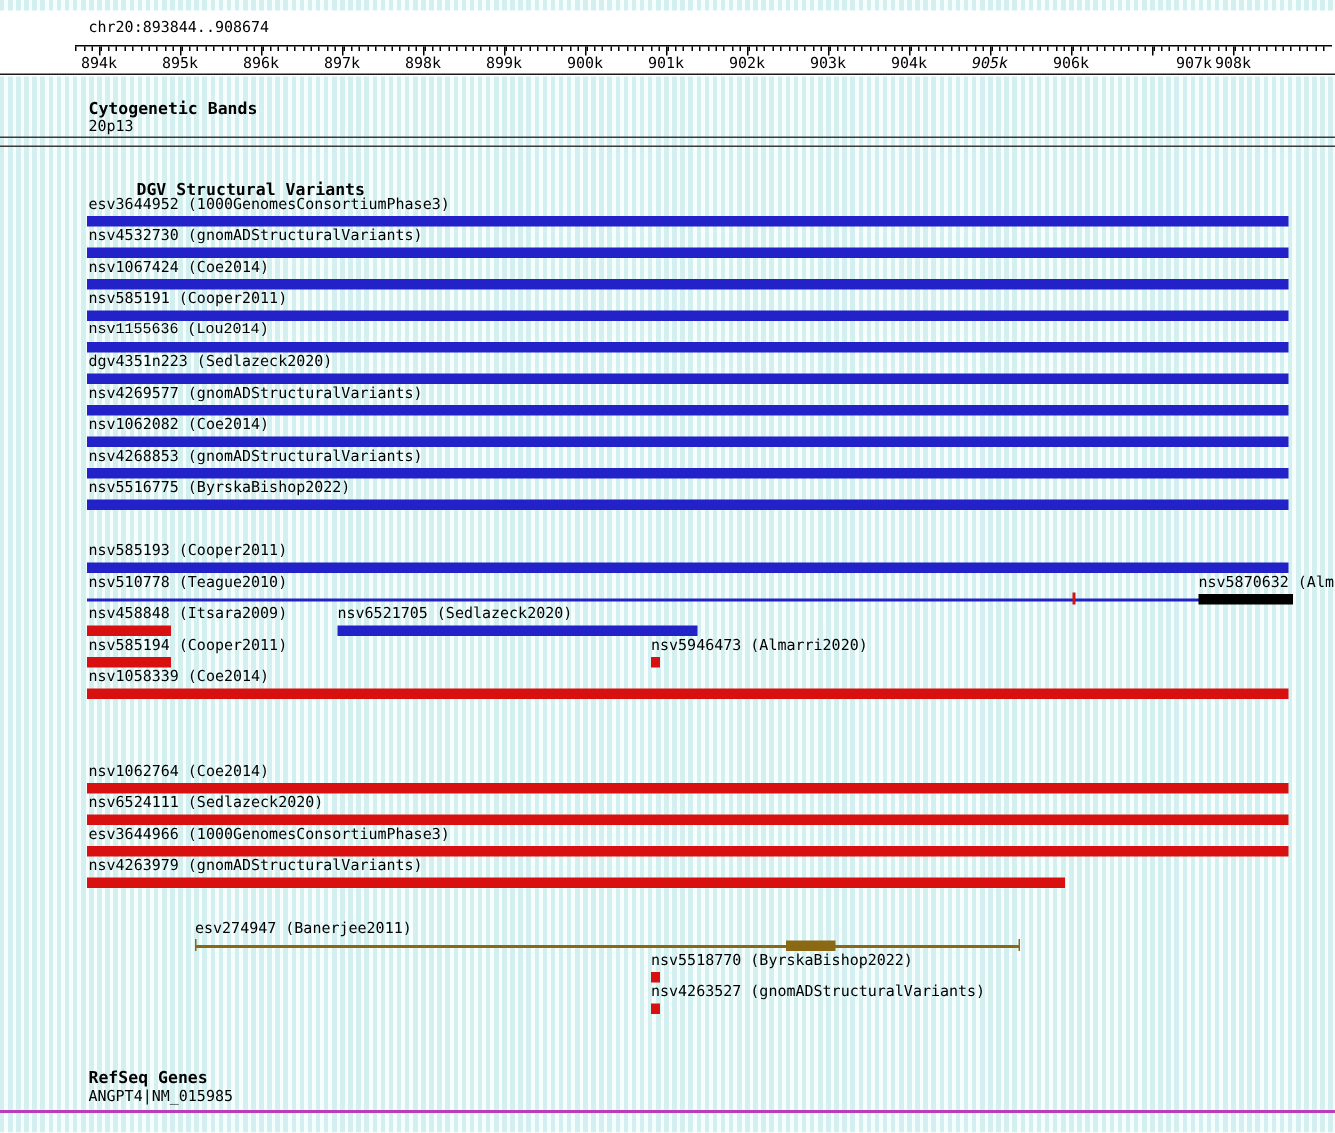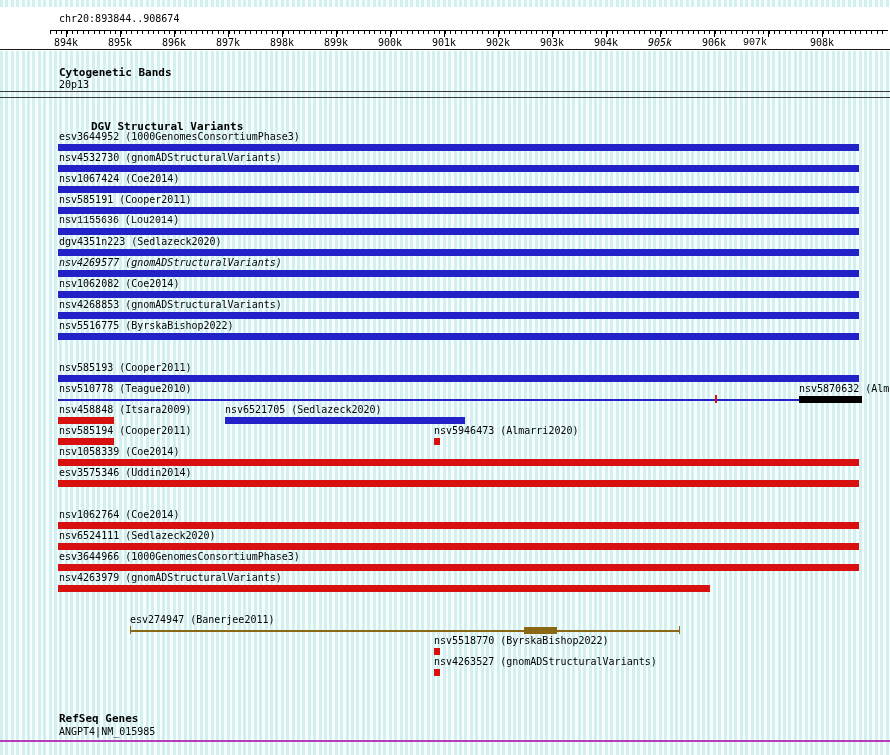--- a/index.html
+++ b/index.html
@@ -221,21 +221,21 @@
       <div class="rlabel" style="left: 498px;">902k</div>
       <div class="rmajor" style="left: 552px;"></div>
       <div class="rlabel" style="left: 552px;">903k</div>
       <div class="rmajor" style="left: 606px;"></div>
       <div class="rlabel" style="left: 606px;">904k</div>
       <div class="rmajor" style="left: 660px;"></div>
       <div class="rlabel" style="left: 660px; font-style: italic;">905k</div>
       <div class="rmajor" style="left: 714px;"></div>
       <div class="rlabel" style="left: 714px;">906k</div>
       <div class="rmajor" style="left: 768px;"></div>
-      <div class="rlabel" style="left: 755px; font-family: Liberation Mono, monospace;">907k</div>
+      <div class="rlabel" style="left: 796px;">907k</div>
       <div class="rmajor" style="left: 822px;"></div>
       <div class="rlabel" style="left: 822px;">908k</div>
     </div>
   <div class="rbottom"></div>
 
   <div class="section-title cyto-title">Cytogenetic Bands</div>
   <div class="cyto-band">20p13</div>
   <div class="cyto-box"></div>
 
   <div class="section-title dgv-title">DGV Structural Variants</div>
@@ -258,21 +258,21 @@
       </div>
       <div class="vrow" style="top: 84px;">
         <div class="vlabel" style="left: 59px; font-family: Liberation Mono, monospace;">nsv1155636 (Lou2014)</div>
         <div class="bar k-box" style="left: 58px; width: 801px; background: rgb(34, 34, 200);"></div>
       </div>
       <div class="vrow" style="top: 105px;">
         <div class="vlabel" style="left: 59px;">dgv4351n223 (Sedlazeck2020)</div>
         <div class="bar k-box" style="left: 58px; width: 801px; background: rgb(34, 34, 200);"></div>
       </div>
       <div class="vrow" style="top: 126px;">
-        <div class="vlabel" style="left: 59px; font-style: italic;">nsv4269577 (gnomADStructuralVariants)</div>
+        <div class="vlabel" style="left: 59px;">nsv4269577 (gnomADStructuralVariants)</div>
         <div class="bar k-box" style="left: 58px; width: 801px; background: rgb(34, 34, 200);"></div>
       </div>
       <div class="vrow" style="top: 147px;">
         <div class="vlabel" style="left: 59px;">nsv1062082 (Coe2014)</div>
         <div class="bar k-box" style="left: 58px; width: 801px; background: rgb(34, 34, 200);"></div>
       </div>
       <div class="vrow" style="top: 168px;">
         <div class="vlabel" style="left: 59px;">nsv4268853 (gnomADStructuralVariants)</div>
         <div class="bar k-box" style="left: 58px; width: 801px; background: rgb(34, 34, 200);"></div>
       </div>
@@ -300,24 +300,20 @@
       <div class="vrow" style="top: 294px;">
         <div class="vlabel" style="left: 59px;">nsv585194 (Cooper2011)</div>
         <div class="vlabel" style="left: 434px;">nsv5946473 (Almarri2020)</div>
         <div class="bar k-box" style="left: 58px; width: 56px; background: rgb(216, 16, 16);"></div>
         <div class="bar k-box" style="left: 434px; width: 6px; background: rgb(216, 16, 16);"></div>
       </div>
       <div class="vrow" style="top: 315px;">
         <div class="vlabel" style="left: 59px;">nsv1058339 (Coe2014)</div>
         <div class="bar k-box" style="left: 58px; width: 801px; background: rgb(216, 16, 16);"></div>
       </div>
-      <div class="vrow" style="top: 336px;">
-        <div class="vlabel" style="left: 59px;">esv3575346 (Uddin2014)</div>
-        <div class="bar k-box" style="left: 58px; width: 801px; background: rgb(216, 16, 16);"></div>
-      </div>
       <div class="vrow" style="top: 378px;">
         <div class="vlabel" style="left: 59px;">nsv1062764 (Coe2014)</div>
         <div class="bar k-box" style="left: 58px; width: 801px; background: rgb(216, 16, 16);"></div>
       </div>
       <div class="vrow" style="top: 399px;">
         <div class="vlabel" style="left: 59px;">nsv6524111 (Sedlazeck2020)</div>
         <div class="bar k-box" style="left: 58px; width: 801px; background: rgb(216, 16, 16);"></div>
       </div>
       <div class="vrow" style="top: 420px;">
         <div class="vlabel" style="left: 59px;">esv3644966 (1000GenomesConsortiumPhase3)</div>

